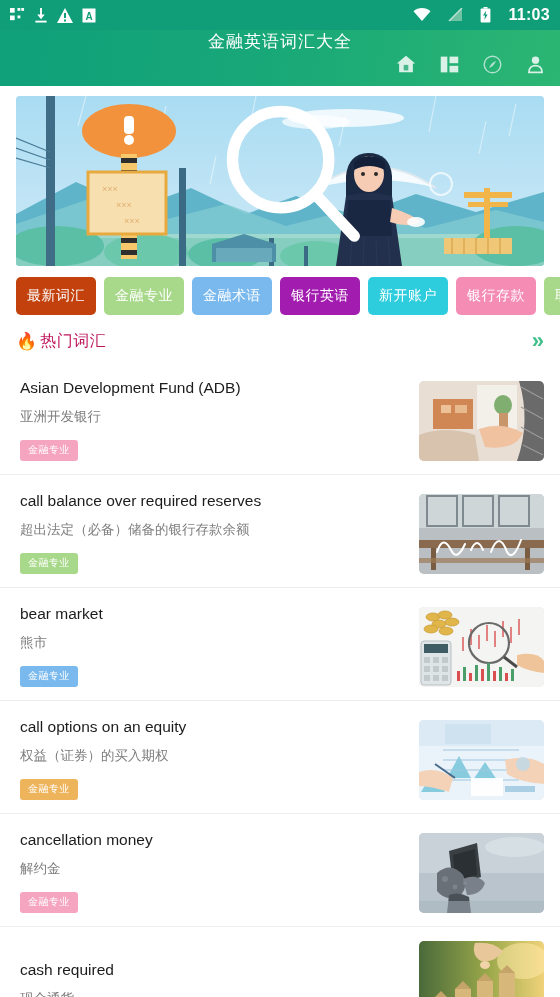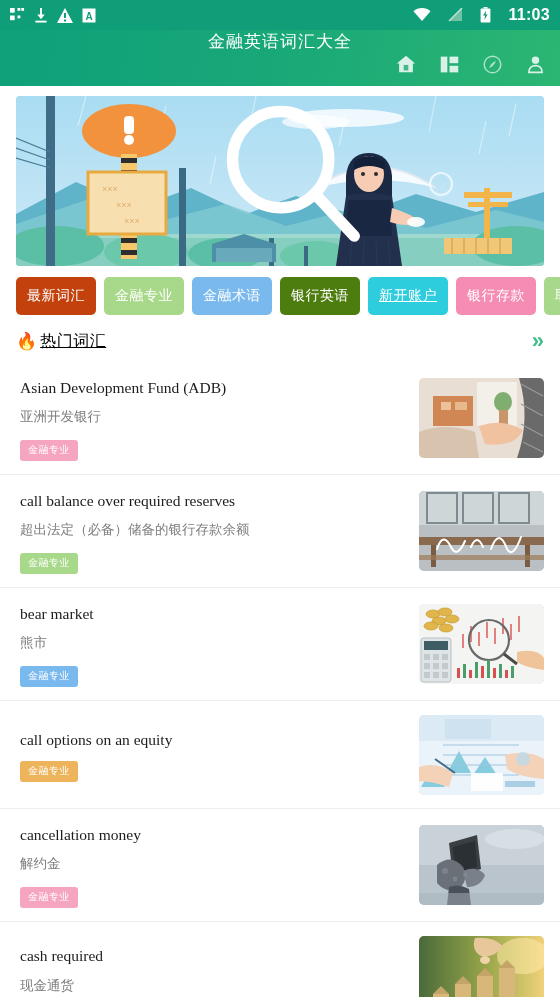--- a/index.html
+++ b/index.html
@@ -54,31 +54,30 @@
     border-radius:5px; color:#ffffff; font-size:14px;
     display:flex; align-items:center; justify-content:center;
     letter-spacing:.5px;
   }
 
   
   .section-head{
     display:flex; align-items:center; padding:4px 16px 10px 16px;
   }
   .flame{ font-size:17px; margin-right:3px; line-height:1; }
-  .section-title{ font-size:16px; color:#000000; letter-spacing:.5px;text-decoration:underline; }
+  .section-title{ font-size:16px; color:#be185d; letter-spacing:.5px; }
   .more-arrow{ margin-left:auto; color:#3fc08a; font-size:22px; font-weight:bold; line-height:1; }
 
   
   .list{ }
   .item{
-    display:flex; align-items:center;
+    display:flex; align-items:flex-end;
     padding:14px 16px 13px 20px;
     border-bottom:1px solid #ededed;
     min-height:107px;
-    font-family:Liberation Serif, serif;
   }
   .item-text{ flex:1 1 auto; padding-top:2px; min-width:0; }
   .item-en{
     font-size:15.5px; color:#1c1c1c; line-height:1.25;
     margin-bottom:11px; word-break:break-word;
   }
   .item-cn{
     font-size:13.5px; color:#7d7d7d; line-height:1.3; margin-bottom:13px;
   }
   .tag{
@@ -273,24 +272,24 @@
 <div class="chips">
   <div class="chip" style="background: #c2410c;">
       <span>最新词汇</span>
     </div>
   <div class="chip" style="background: rgb(168, 216, 138);">
       <span>金融专业</span>
     </div>
   <div class="chip" style="background: rgb(122, 185, 238);">
       <span>金融术语</span>
     </div>
-  <div class="chip" style="background: #4d7c0f; text-align: right;">
+  <div class="chip" style="background: #a21caf; text-align: right;">
       <span>银行英语</span>
     </div>
-  <div class="chip" style="background: rgb(46, 205, 221); text-decoration: underline;">
+  <div class="chip" style="background: rgb(46, 205, 221);">
       <span>新开账户</span>
     </div>
   <div class="chip" style="background: rgb(244, 140, 180);">
       <span>银行存款</span>
     </div>
   <div class="chip" style="background: rgb(168, 216, 138);">
       <span>取款结余</span>
     </div>
 
 </div>
@@ -414,20 +413,21 @@
           <rect x="86" y="66" width="3" height="8" fill="#d94f4f"></rect>
             <rect x="92" y="62" width="3" height="12" fill="#4a9e6a"></rect>
         </g>
       </svg>
     </div>
   </div>
 
   <div class="item">
     <div class="item-text">
       <div class="item-en">call options on an equity</div>
+      <div class="item-cn">权益（证券）的买入期权</div>
       <span class="tag" style="background: rgb(238, 180, 92);">金融专业</span>
     </div>
     <div class="thumb">
       <svg viewBox="0 0 125 80" preserveAspectRatio="none">
         <rect width="125" height="80" fill="#eaf3fa"></rect>
         <rect x="0" y="0" width="125" height="26" fill="#dceaf5"></rect>
         <rect x="26" y="4" width="46" height="20" fill="#cfe2f0"></rect>
         <g fill="#6fc3d8" opacity=".8">
           <path d="M28 58 L40 36 L52 58 Z"></path>
             <path d="M54 60 L66 42 L78 60 Z"></path>

